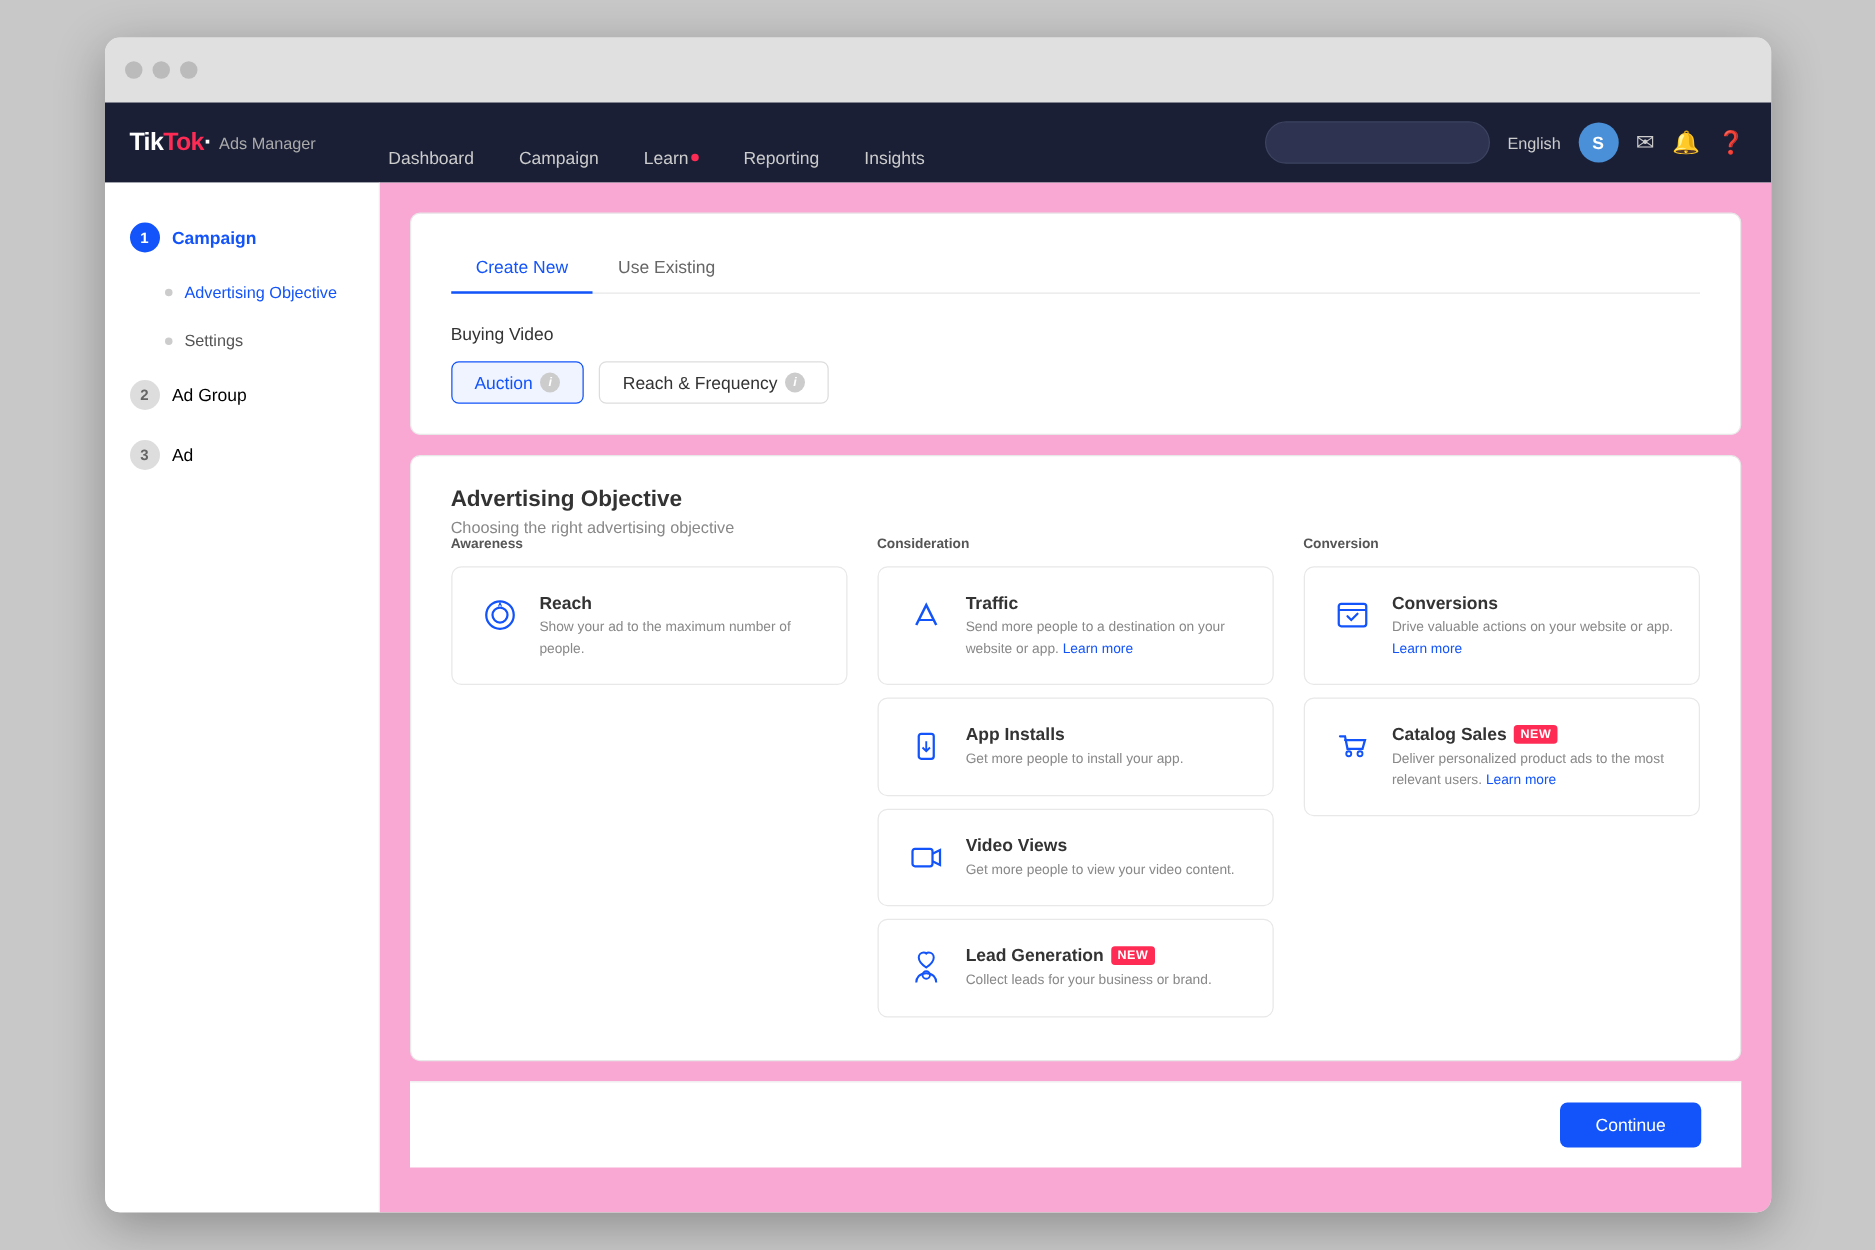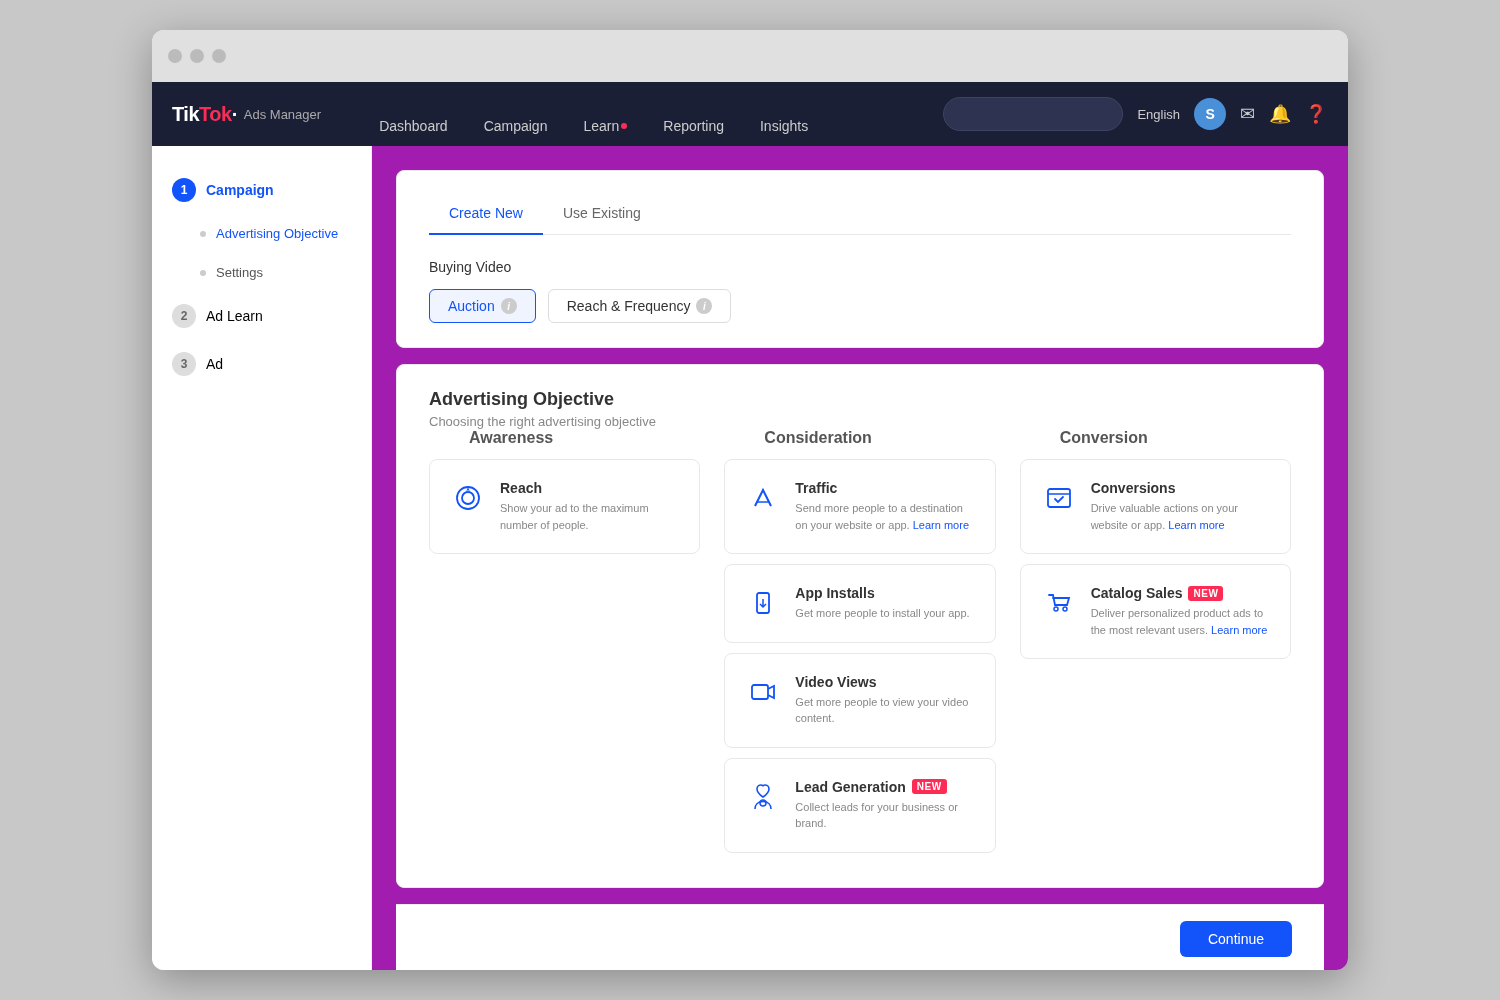--- a/index.html
+++ b/index.html
@@ -6,21 +6,21 @@
     body {
       background: #c8c8c8;
       font-family: -apple-system, BlinkMacSystemFont, 'Segoe UI', sans-serif;
       display: flex;
       justify-content: center;
       align-items: center;
       min-height: 100vh;
       padding: 20px;
     }
     .browser-window {
-      width: 1196px;
+      width: 1333px;
       min-height: 940px;
       background: #f0f0f0;
       border-radius: 12px;
       box-shadow: 0 10px 40px rgba(0,0,0,0.3);
       overflow: hidden;
     }
     .browser-titlebar {
       background: #e0e0e0;
       height: 52px;
       display: flex;
@@ -150,21 +150,21 @@
     .sidebar-dot {
       width: 6px; height: 6px;
       border-radius: 50%; background: #ccc;
       margin-left: 4px;
     }
 
     
     .content-area {
       flex: 1;
       overflow-y: auto;
-      background: #a21caf;
+      background: #f9a8d4;
       padding: 24px;
     }
 
     
     .panel {
       background: white;
       border-radius: 8px;
       padding: 24px 32px;
       margin-bottom: 16px;
       border: 1px solid #e8e8e8;
@@ -242,26 +242,25 @@
     }
 
     .objective-columns {
       display: flex;
       gap: 24px;
     }
     .objective-col {
       flex: 1;
     }
     .col-header {
-      font-size: 16px;
+      font-size: 11px;
       font-weight: 600;
       color: #555;
       margin-bottom: 12px;
       text-transform: none;
-      margin-left: 40px;
     }
     .objective-card {
       border: 1px solid #e8e8e8;
       border-radius: 8px;
       padding: 20px;
       margin-bottom: 10px;
       cursor: pointer;
       display: flex;
       align-items: flex-start;
       gap: 14px;
@@ -381,21 +380,21 @@
         <div class="sidebar-item sub active-sub">
           <span class="sidebar-dot"></span>
           <span>Advertising Objective</span>
         </div>
         <div class="sidebar-item sub">
           <span class="sidebar-dot"></span>
           <span>Settings</span>
         </div>
         <div class="sidebar-item">
           <div class="step-circle inactive">2</div>
-          <span>Ad Learn</span>
+          <span>Ad Group</span>
         </div>
         <div class="sidebar-item">
           <div class="step-circle inactive">3</div>
           <span>Ad</span>
         </div>
       </aside>
 
       <div class="content-area">
 
         <div class="panel">

